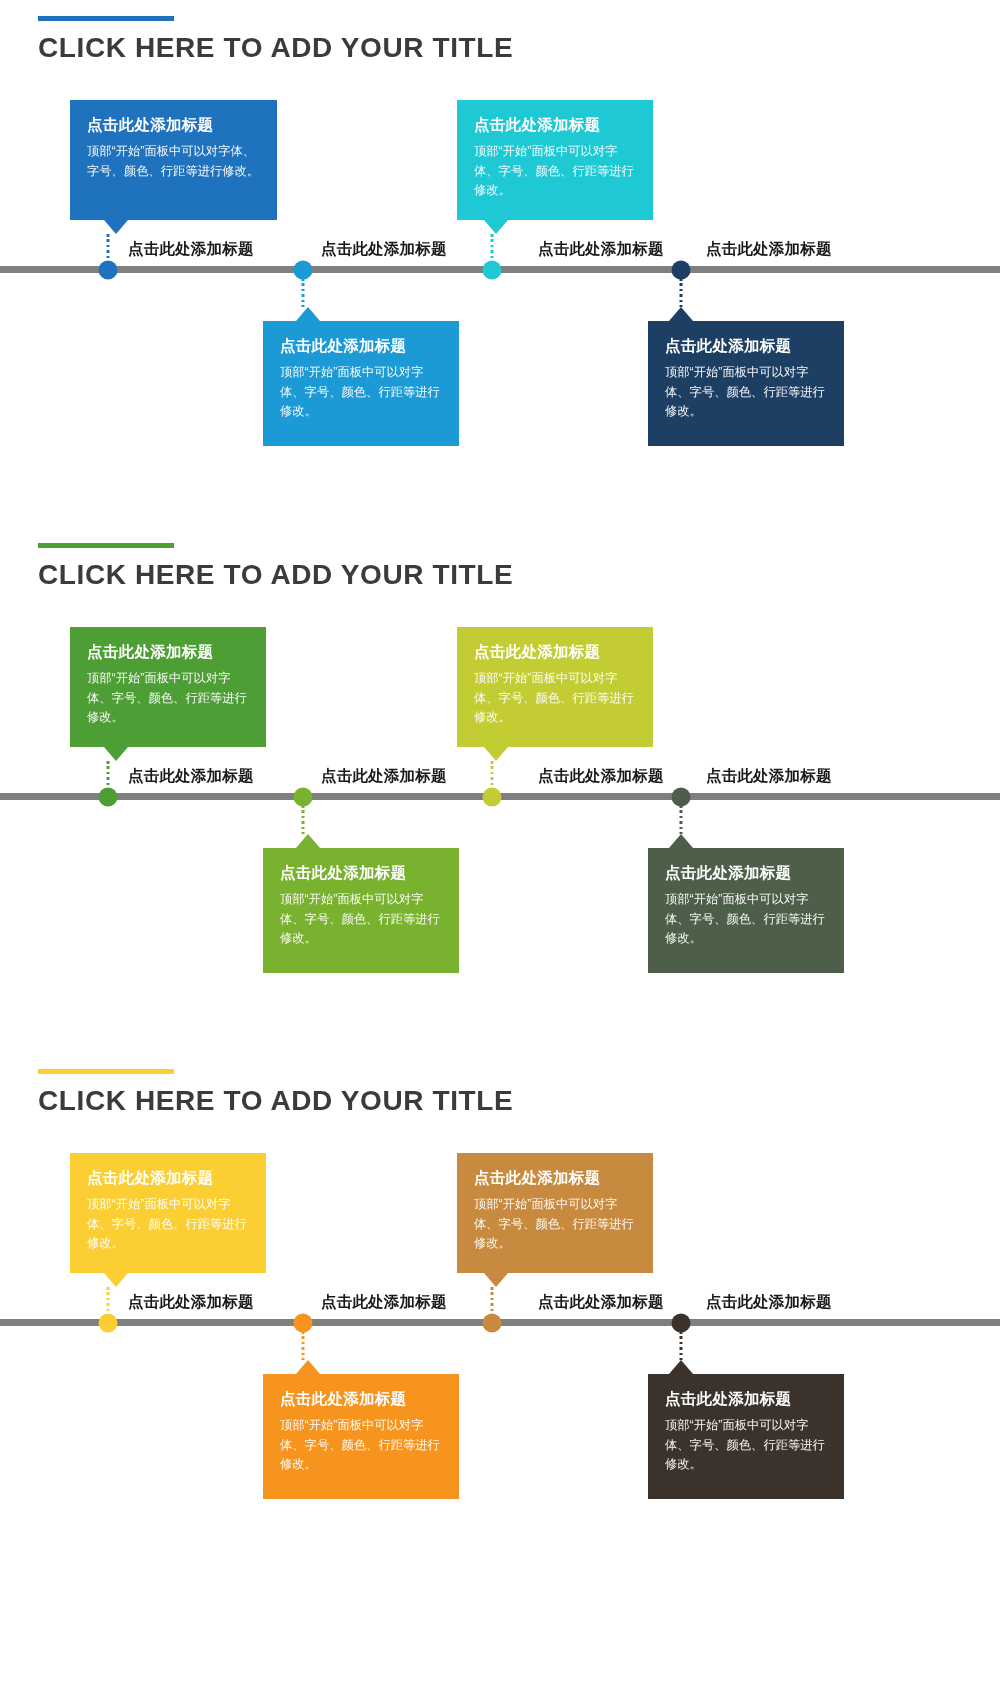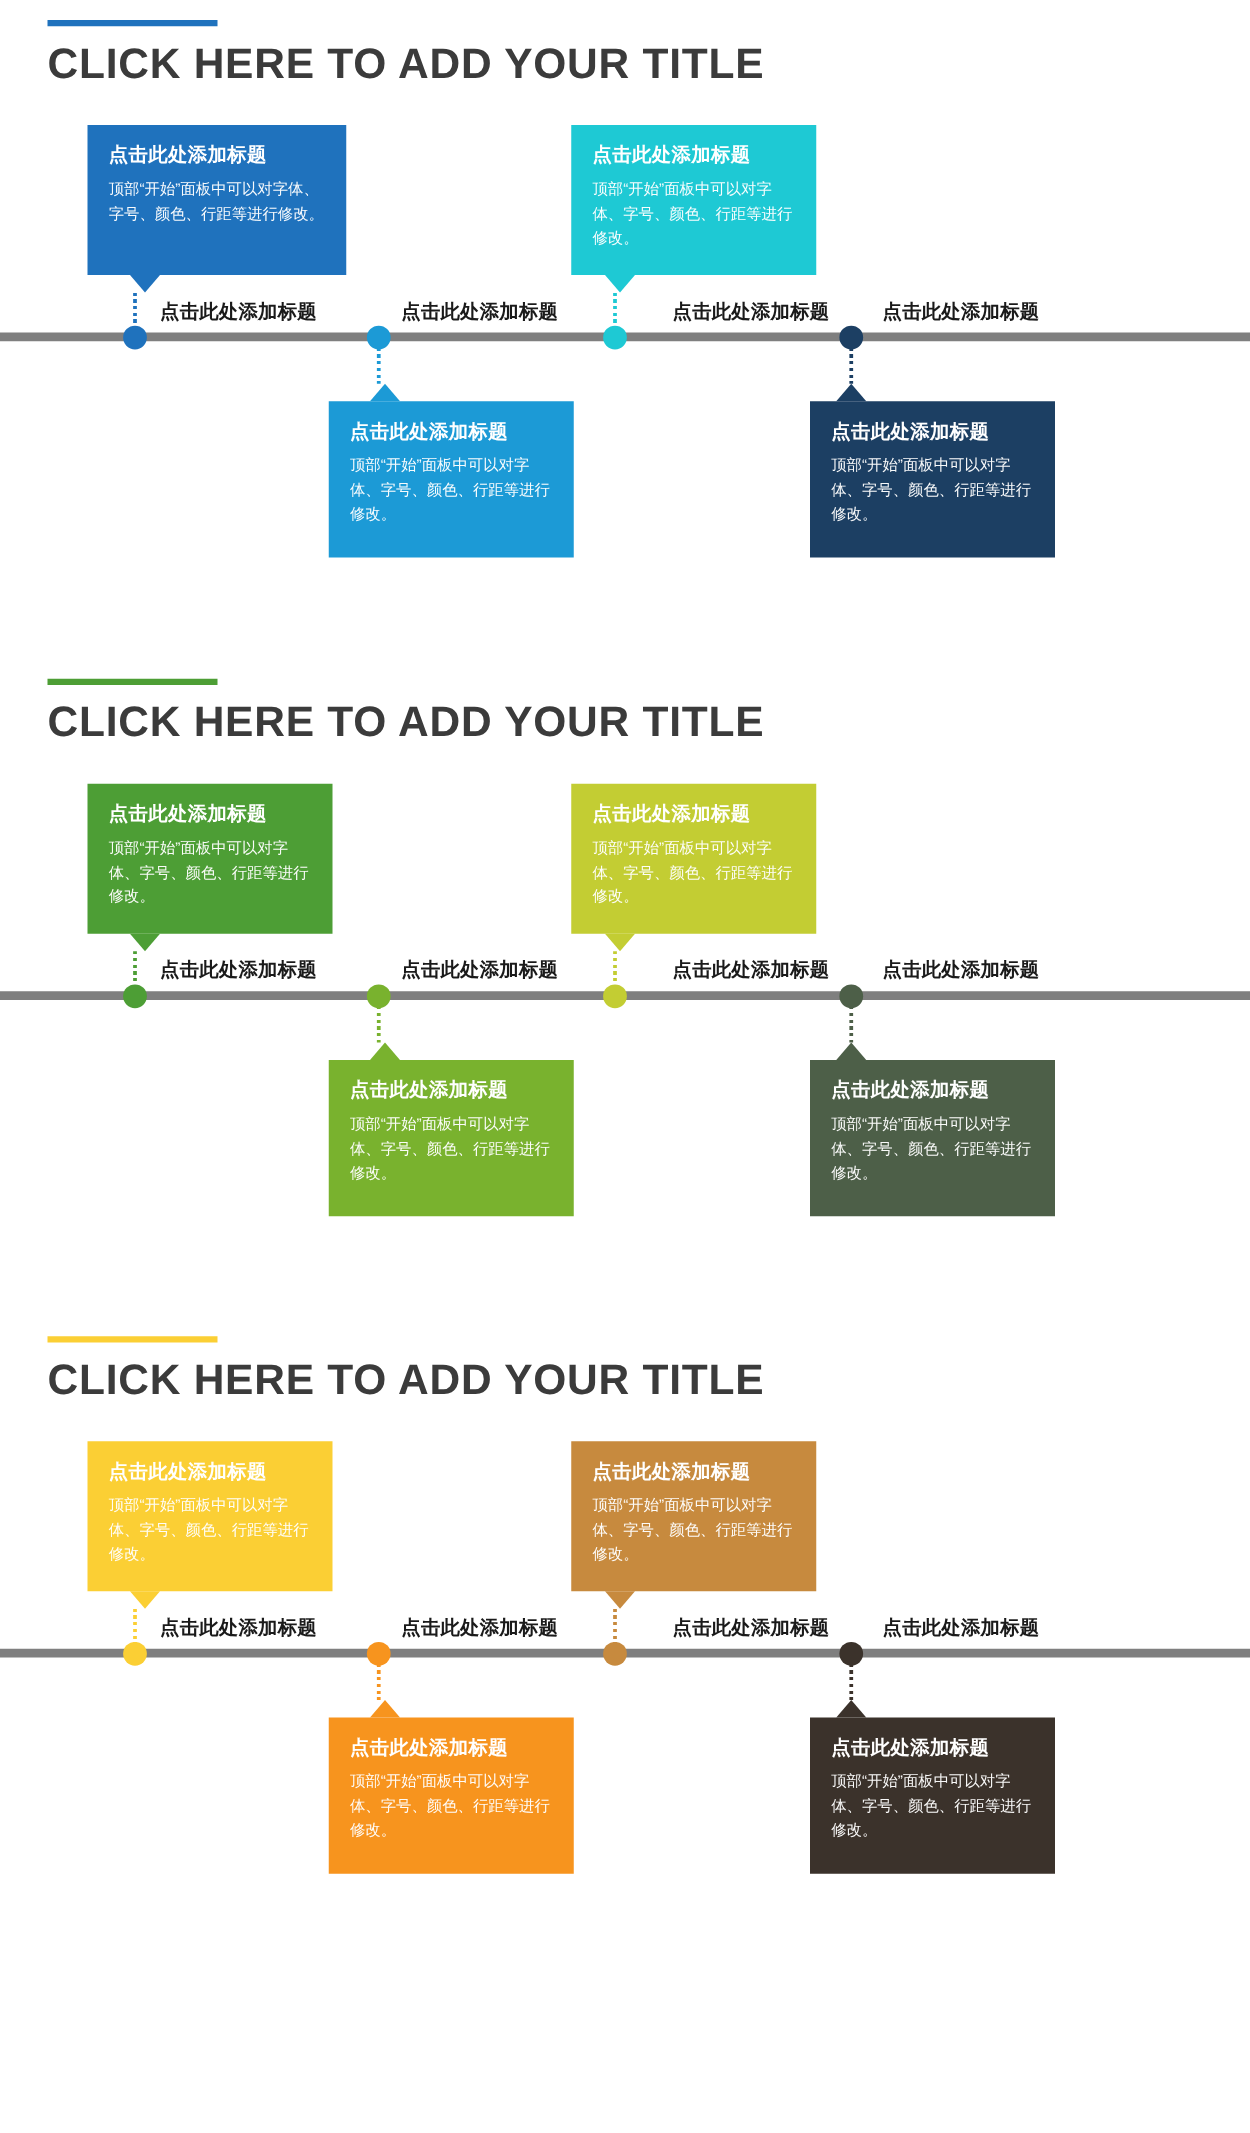--- a/index.html
+++ b/index.html
@@ -13,21 +13,21 @@
   .section{position:absolute;left:0;width:1000px;}
   #section-1{top:0;height:540px;}
   #section-2{top:527px;height:527px;}
   #section-3{top:1053px;height:653px;}
 
   
   .heading{position:absolute;left:38px;top:16px;}
   .heading-rule{width:136px;height:5px;border-radius:0;}
   .heading-text{
     margin-top:11px;
-    font-size:34px;
+    font-size:28px;
     font-weight:bold;
     letter-spacing:0.6px;
     color:#3b3b3b;
     white-space:nowrap;
     font-family:"Liberation Sans","DejaVu Sans",sans-serif;
   }
 
   
   .axis{
     position:absolute;left:0;width:1000px;height:7px;

